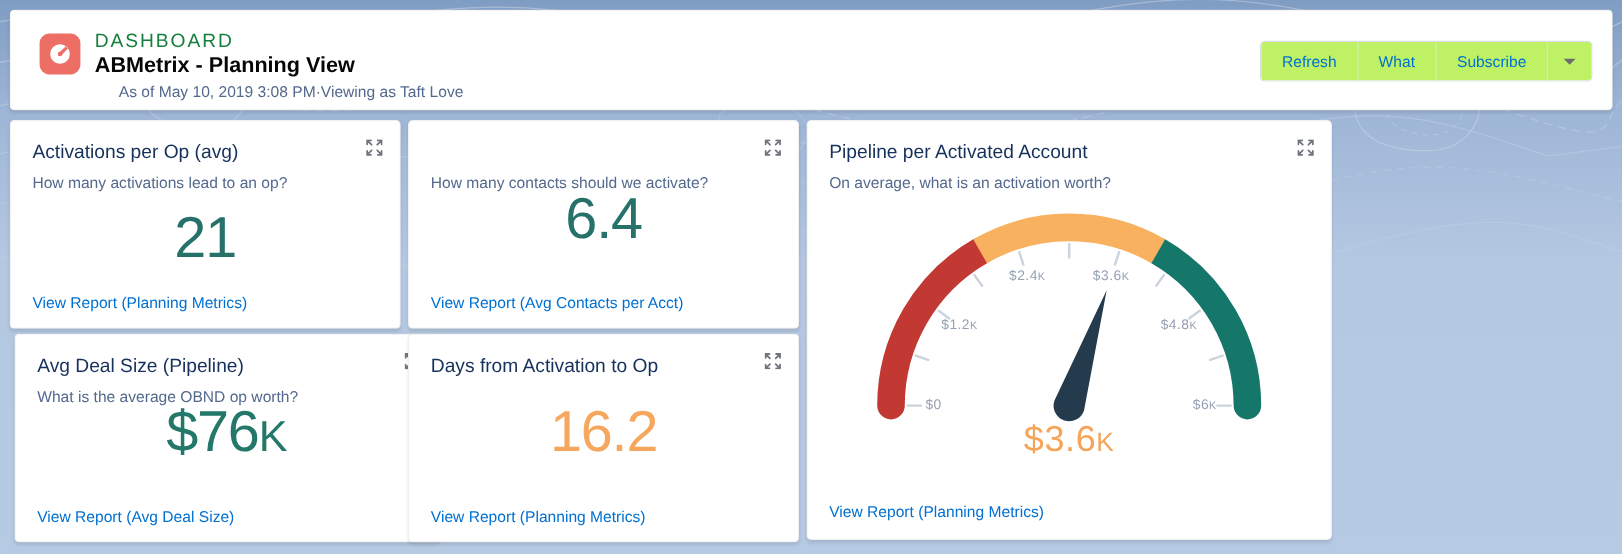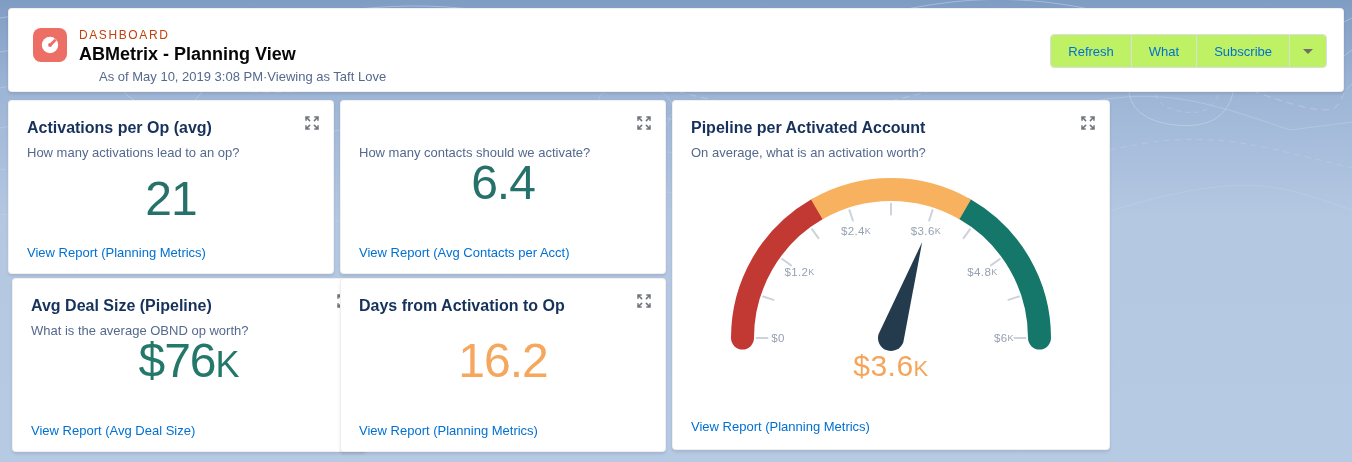--- a/index.html
+++ b/index.html
@@ -10,42 +10,42 @@
 
   .panel{position:absolute;background:#fff;border:1px solid rgba(0,0,0,0.06);
     border-radius:4px;box-shadow:0 2px 3px rgba(0,0,0,0.10);z-index:1;}
 
   
   #header{left:8px;top:8px;width:1334px;height:82px;}
   .hdr-row{position:absolute;left:24px;top:19px;display:flex;align-items:flex-start;}
   .dash-icon{width:34px;height:34px;border-radius:8px;display:flex;
     align-items:center;justify-content:center;flex:0 0 auto;}
   .hdr-titles{margin-left:12px;}
-  .entity-label{font-size:12px;letter-spacing:1.6px;color:#c2410c;line-height:14px;}
+  .entity-label{font-size:16px;letter-spacing:1.6px;color:#15803d;line-height:14px;}
   .page-title{font-size:18px;font-weight:bold;color:#080707;line-height:22px;margin-top:1px;}
   .hdr-meta{position:absolute;left:70px;top:60px;font-size:13px;color:#54698d;margin-left:20px;}
   .btn-group{position:absolute;right:16px;top:25px;display:flex;height:32px;
     border:1px solid #d8dde6;border-radius:4px;background:#fff;overflow:hidden;}
   .btn{display:flex;align-items:center;justify-content:center;padding:0 17px;
     font-size:13px;color:#0070d2;background:#bef264;border:none;border-right:1px solid #d8dde6;
     cursor:pointer;white-space:nowrap;}
   .btn:last-child{border-right:none;}
   .btn.icon-btn{padding:0 13px;}
   .caret-down{width:0;height:0;border-left:5px solid transparent;
     border-right:5px solid transparent;border-top:5px solid #706e6b;}
 
   
   #card-activations{left:8px;top:100px;width:324px;height:172px;}
   #card-contacts{left:340px;top:100px;width:324px;height:172px;}
   #card-deal-size{left:12px;top:278px;width:324px;height:172px;padding-left:28px;}
   #card-days{left:340px;top:278px;width:324px;height:172px;}
   #card-gauge{left:672px;top:100px;width:436px;height:348px;}
 
   .card-title{position:absolute;left:18px;top:17px;right:40px;font-size:16px;
-    color:#16325c;line-height:20px;font-weight:bold;}
+    color:#16325c;line-height:20px;}
   .card-sub{position:absolute;left:18px;top:43px;right:24px;font-size:13px;
     color:#54698d;line-height:17px;}
   .expand{position:absolute;top:15px;right:14px;width:14px;height:14px;cursor:pointer;}
   .metric{position:absolute;left:0;right:0;top:53px;text-align:center;
     font-size:48px;font-weight:300;line-height:58px;letter-spacing:-1px;}
   .metric .ksuf{font-size:36px;letter-spacing:0;}
   .view-link{position:absolute;left:18px;bottom:13px;font-size:13px;color:#0070d2;
     text-decoration:none;cursor:pointer;}
   #gauge-svg{position:absolute;left:0;top:60px;}
   #card-gauge .view-link{bottom:15px;}

